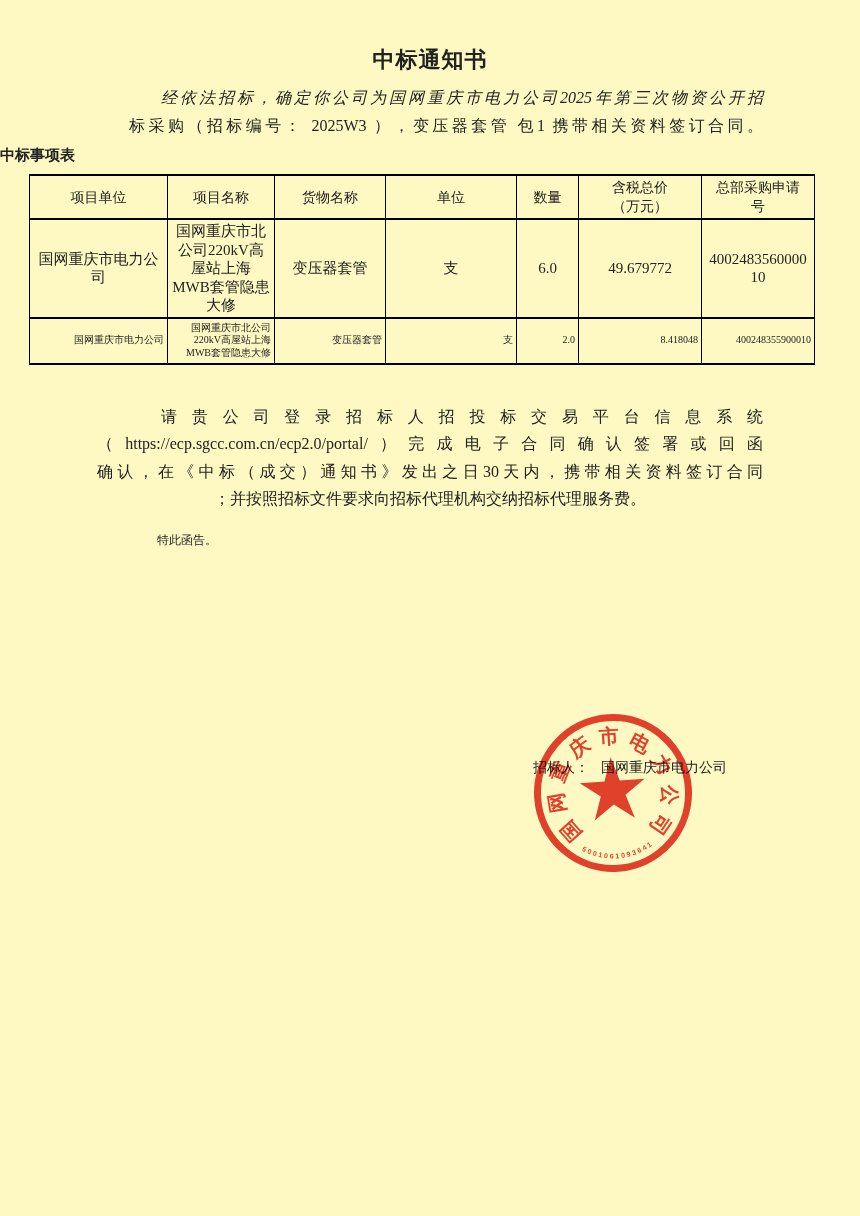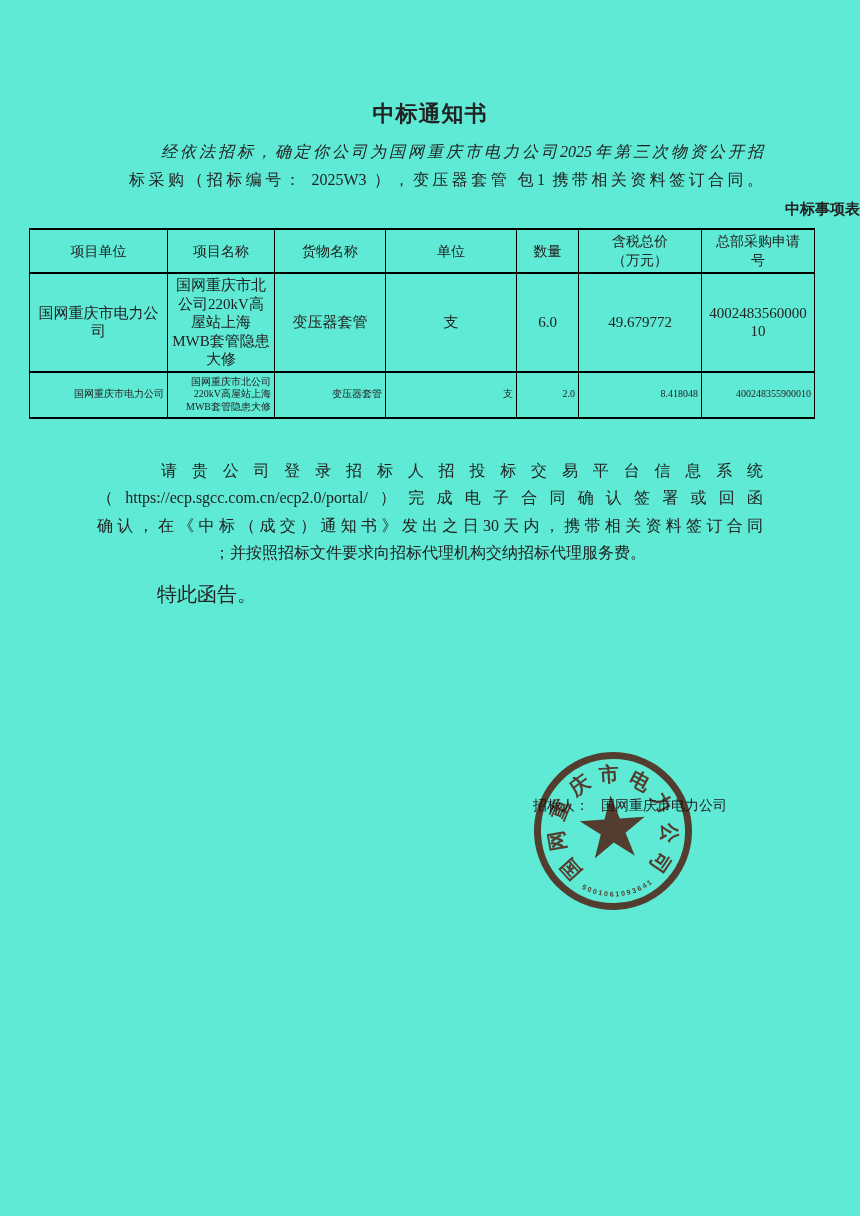--- a/index.html
+++ b/index.html
@@ -1,24 +1,24 @@
 <!DOCTYPE html>
 <html><head>
 <meta charset="utf-8">
 <style>
   html,body { margin:0; padding:0; background:#fff; }
   .page {
     position: relative;
     width: 860px;
     height: 1216px;
-    background: #5eead4;
+    background: #fef9c3;
     overflow: hidden;
     font-family: "Liberation Serif", "DejaVu Serif", serif;
     color: #222222;
-    padding-top: 100px;
+    padding-top: 46px;
     box-sizing: border-box;
   }
   .doc-title {
     text-align: center;
     font-size: 22px;
     font-weight: bold;
     line-height: 28px;
     letter-spacing: 1px;
   }
   .addressee {
@@ -36,21 +36,21 @@
     margin: 38px 97px 0 97px;
     width: 666px;
     font-size: 16px;
   }
   .notice .line { line-height: 27.5px; text-align: center; }
   .just { text-align: justify; text-align-last: justify; }
   .indent2 { text-indent: 2em; font-style: italic; }
   .indent4 { text-indent: 4em; margin-top: 16px; }
   .table-title {
     margin-top: 7px;
-    text-align: right;
+    text-align: left;
     font-size: 15px;
     font-weight: bold;
     line-height: 19px;
   }
   table.award {
     margin: 9px 0 0 29px;
     width: 785px;
     border-collapse: collapse;
     table-layout: fixed;
   }
@@ -62,22 +62,22 @@
     vertical-align: middle;
     white-space: pre-line;
     padding: 2px 3px;
     font-weight: normal;
     overflow: hidden;
   }
   table.award thead th { height: 36px; font-size: 14px; line-height: 19px; }
   tr.row-main td  { height: 88px; font-size: 15px; line-height: 18.5px; }
   tr.row-sub  td  { height: 40px; font-size: 10px; line-height: 12.5px; text-align: right; }
   .closing {
-    margin: 16px 0 0 157px;
-    font-size: 20px;
+    margin: 16px 0 16px 157px;
+    font-size: 12px;
     line-height: 22px;
   }
   .signature {
     position: relative;
     height: 420px;
   }
   .signer-line {
     position: absolute;
     left: 533px;
     top: 192px;

